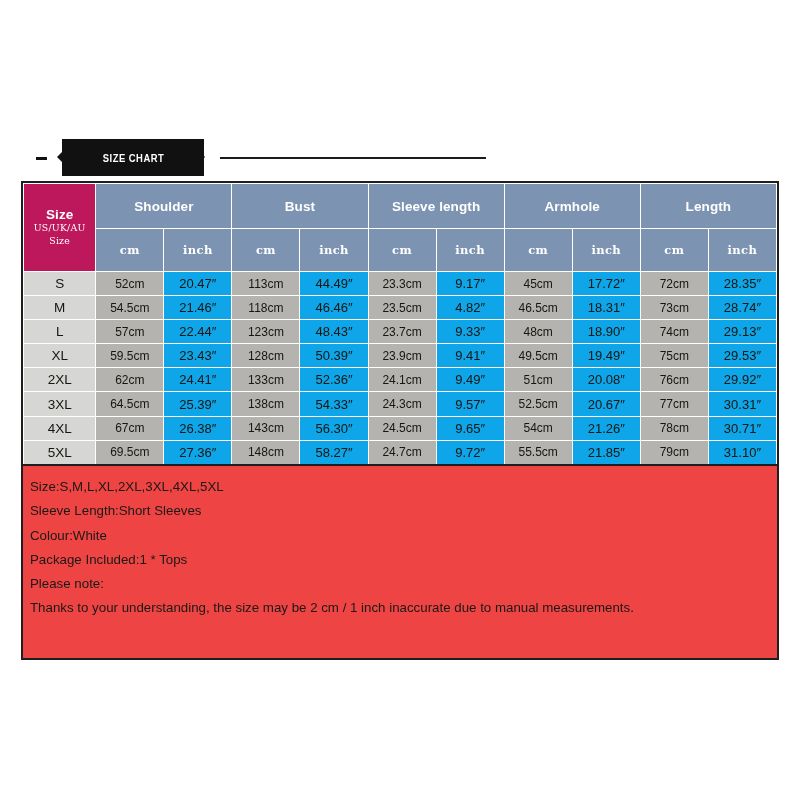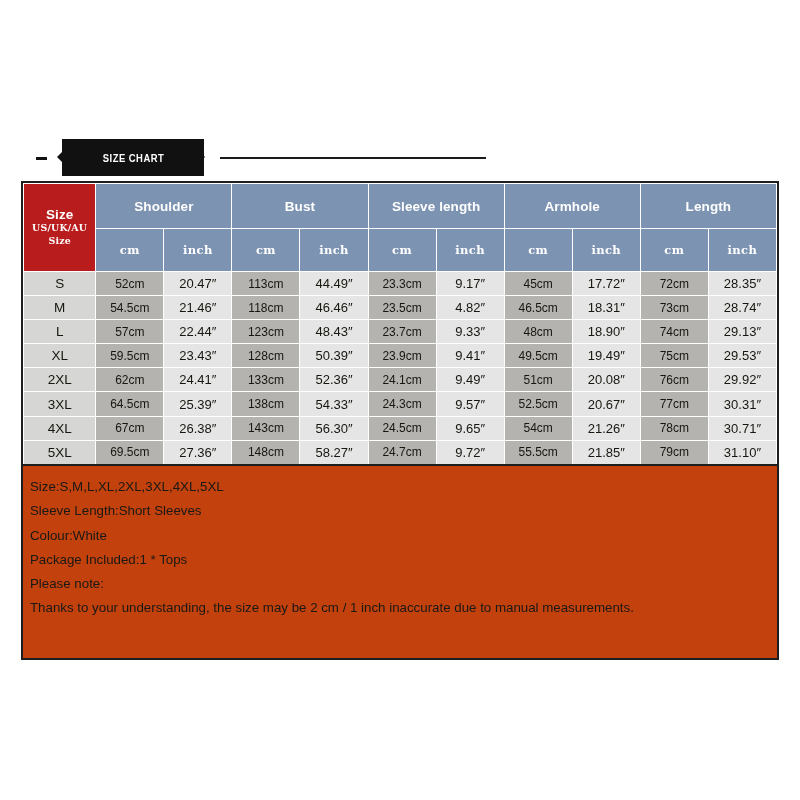--- a/index.html
+++ b/index.html
@@ -98,72 +98,72 @@
   
   .hdr-group {
     background: #7d93b2;
     color: #ffffff;
     height: 45px;
     font-size: 13.5px;
     font-weight: 700;
     letter-spacing: 0.1px;
   }
   .hdr-size-cell {
-    background: #b91c1c;
+    background: #be185d;
     color: #ffffff;
   }
   .hdr-size-label {
     font-size: 13.5px;
     font-weight: 700;
   }
   
   .hdr-unit {
     background: #7d93b2;
     color: #ffffff;
     height: 43px;
     font-family: "DejaVu Serif", "Liberation Serif", serif;
     font-size: 11.5px;
     font-weight: 700;
     letter-spacing: 0.4px;
     padding-left: 20px;
   }
   .hdr-sizesub {
     font-family: "DejaVu Serif", "Liberation Serif", serif;
     font-size: 9.4px;
-    font-weight: 700;
+    font-weight: 400;
     line-height: 1.35;
     letter-spacing: 0.2px;
   }
 
   
   .size-table tbody tr { height: 24.1px; }
   td.cell-size {
     background: #d6d6d4;
     color: #16150f;
     font-size: 13.5px;
     font-weight: 400;
   }
   td.cell-cm {
     background: #b5b3b0;
     color: #17160f;
     font-size: 12px;
   }
   td.cell-in {
-    background: #e5e5e5;
+    background: #0ea5e9;
     color: #17160f;
     font-size: 13px;
   }
 
   
   .desc-panel {
     position: absolute;
     left: 21px; top: 464px;
     width: 758px;
     height: 196px;
-    background: #c2410c;
+    background: #ef4444;
     border: 2px solid #1e1e1e;
     padding: 9px 0 0 7px;
   }
   .desc-line {
     color: #191916;
     font-size: 13.3px;
     line-height: 24.3px;
     white-space: nowrap;
   }
 </style>

